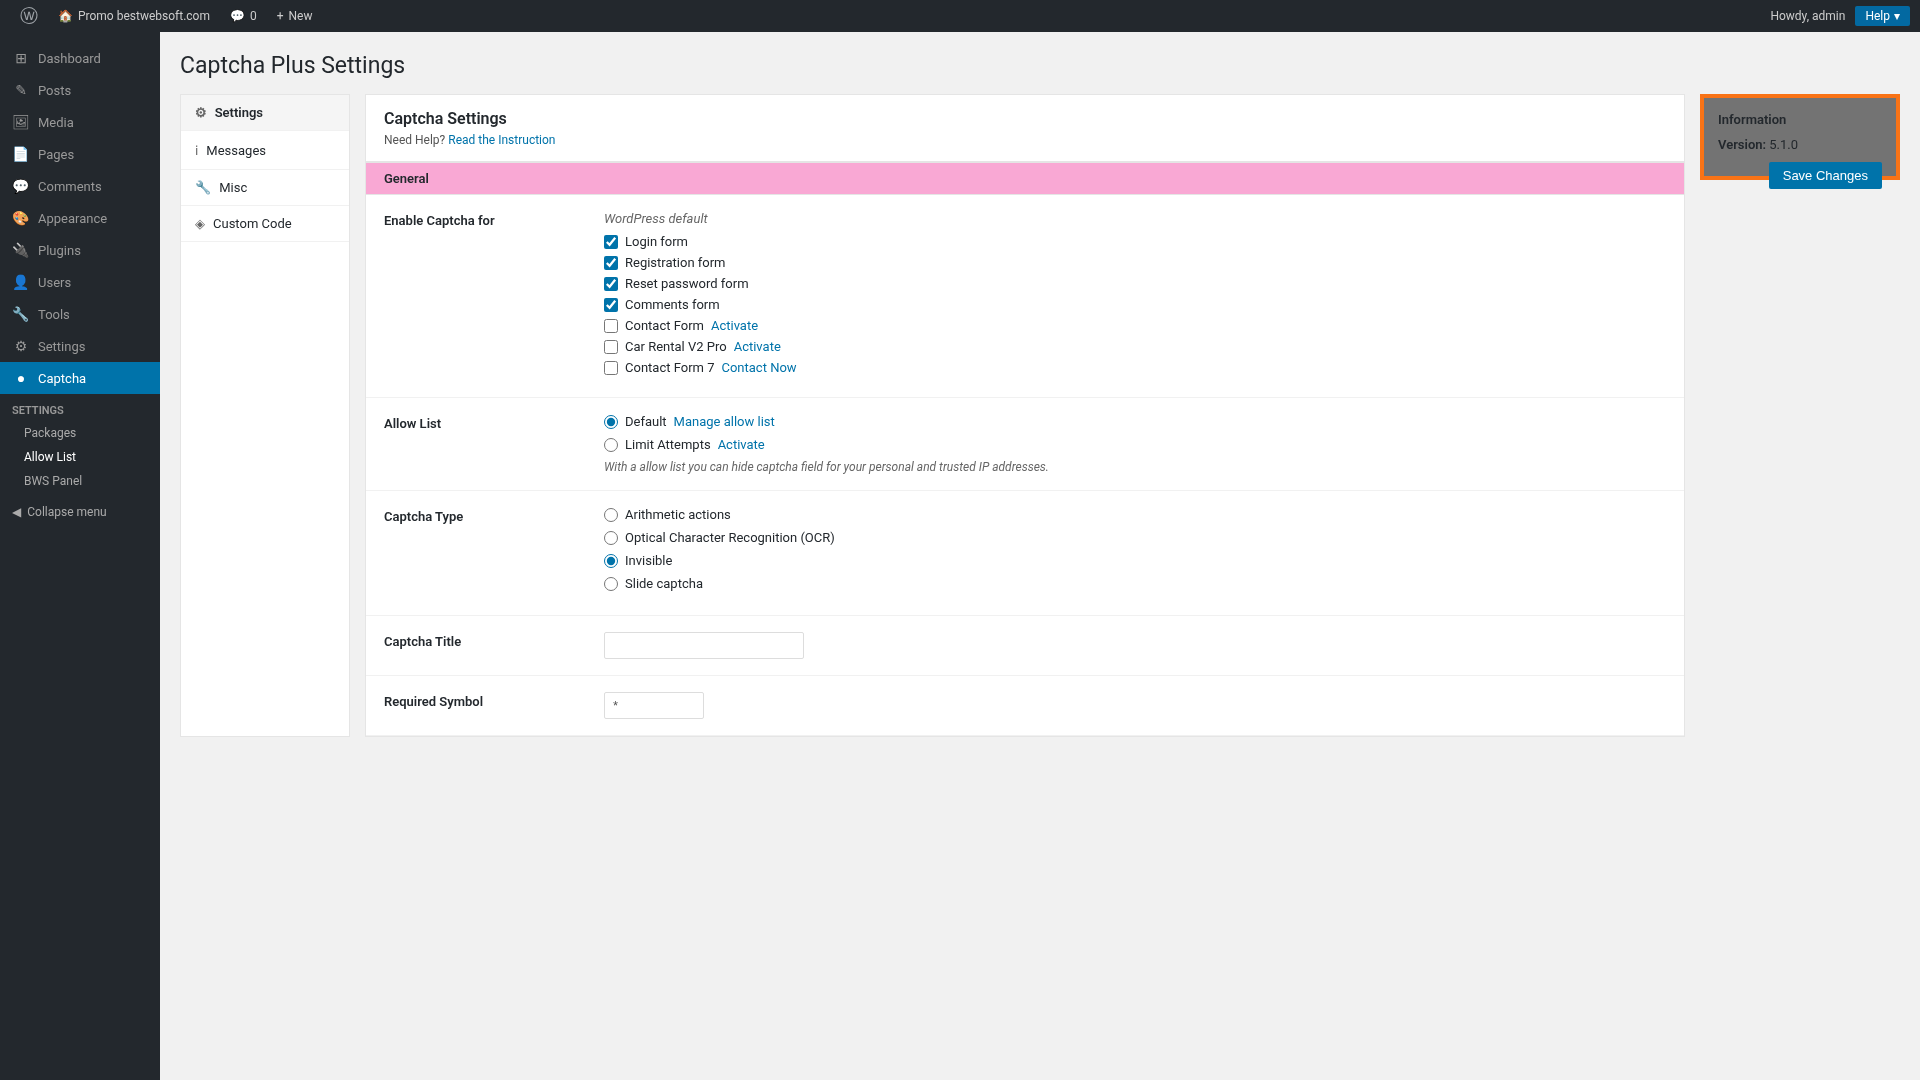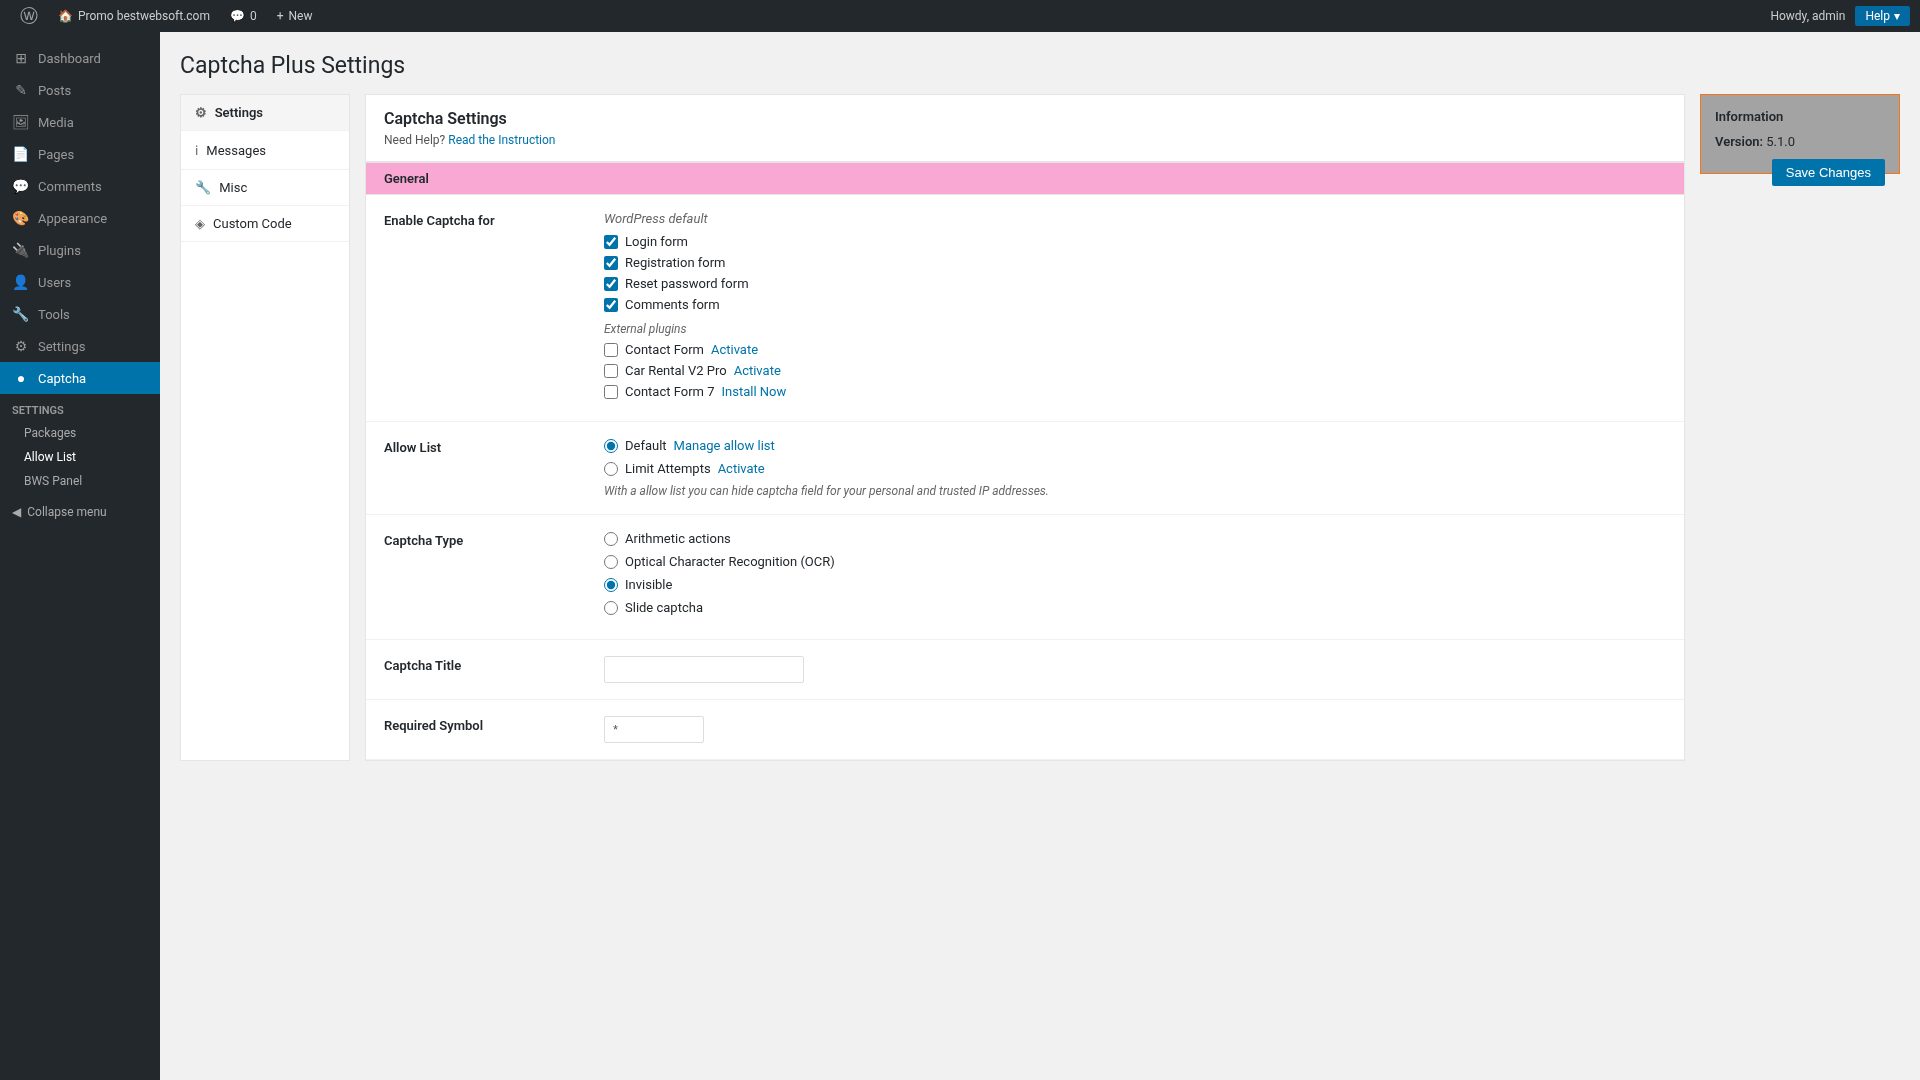--- a/index.html
+++ b/index.html
@@ -250,22 +250,22 @@
       color: #555;
       border-radius: 2px;
     }
 
     
     .info-panel {
       width: 200px;
       flex-shrink: 0;
     }
     .info-box {
-      background: #a3a3a3;
-      border: 1px solid #f97316;
+      background: #737373;
+      border: 4px solid #f97316;
       padding: 14px;
     }
     .info-box h3 {
       font-size: 13px;
       font-weight: 600;
       margin-bottom: 10px;
     }
     .info-box .version-line {
       font-size: 13px;
       margin-bottom: 10px;
@@ -428,36 +428,35 @@
             </div>
             <div class="checkbox-row">
               <input type="checkbox" id="reset_password_form" checked="" style="">
               <label for="reset_password_form">Reset password form</label>
             </div>
             <div class="checkbox-row">
               <input type="checkbox" id="comments_form" checked="" style="">
               <label for="comments_form">Comments form</label>
             </div>
 
-            <div class="section-label">External plugins</div>
 
             <div class="checkbox-row">
               <input type="checkbox" id="contact_form" style="">
               <label for="contact_form">Contact Form </label>
               <a href="#" class="link">Activate</a>
             </div>
             <div class="checkbox-row">
               <input type="checkbox" id="car_rental" style="">
               <label for="car_rental">Car Rental V2 Pro </label>
               <a href="#" class="link">Activate</a>
             </div>
             <div class="checkbox-row">
               <input type="checkbox" id="contact_form_7" style="">
               <label for="contact_form_7">Contact Form 7 </label>
-              <a href="#" class="link">Install Now</a>
+              <a href="#" class="link">Contact Now</a>
             </div>
           </div>
         </div>
 
         <div class="form-row">
           <div class="form-label">Allow List</div>
           <div class="form-field">
             <div class="radio-row">
               <input type="radio" id="allow_default" name="allow_list" checked="" style="">
               <label for="allow_default">Default </label>

